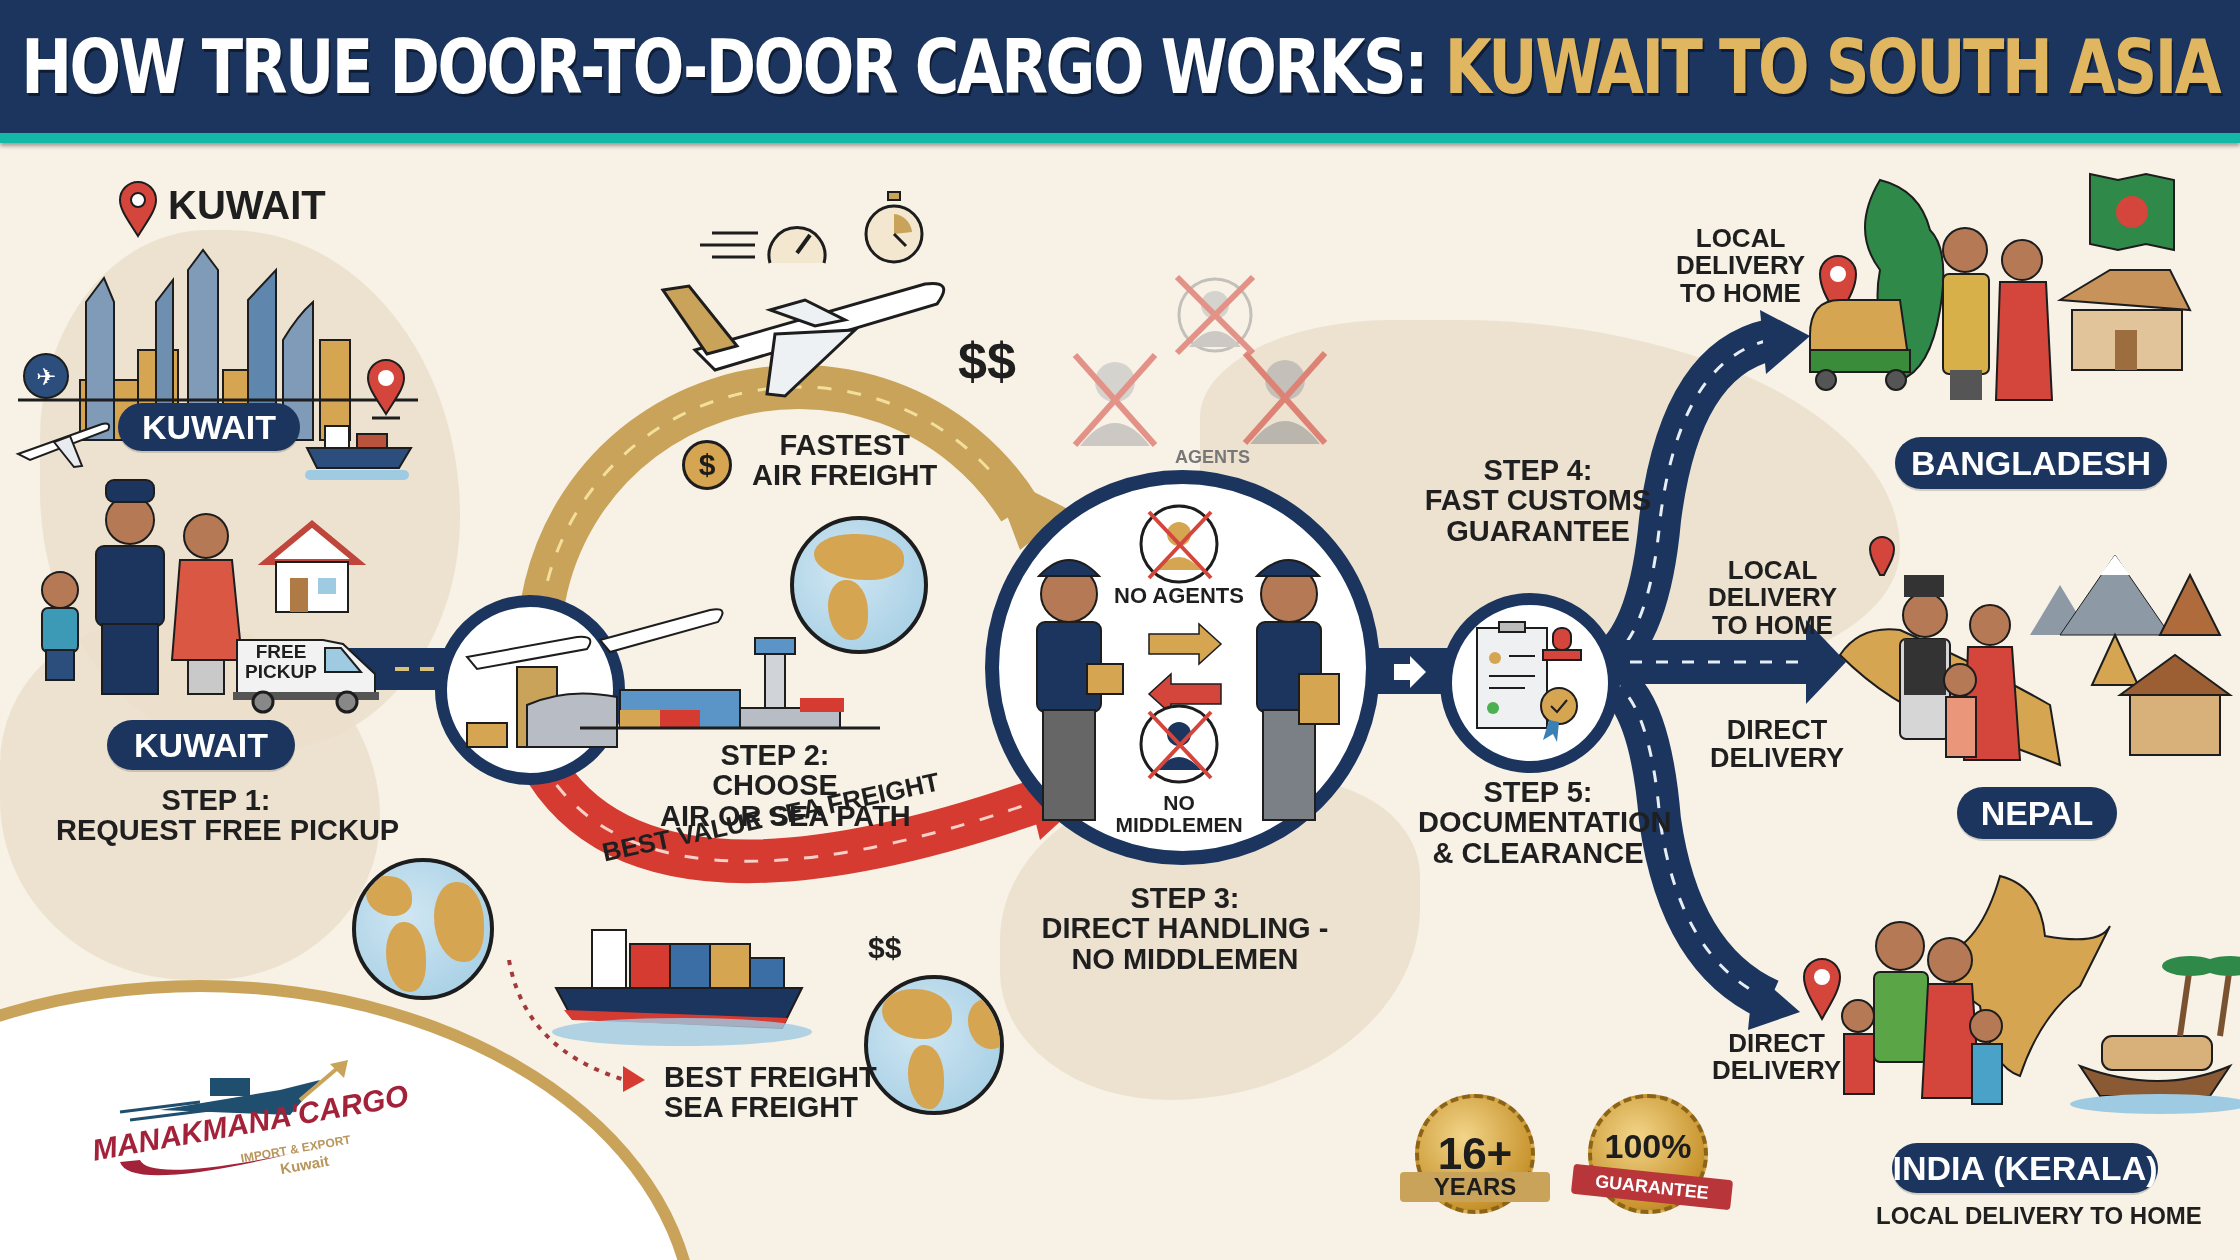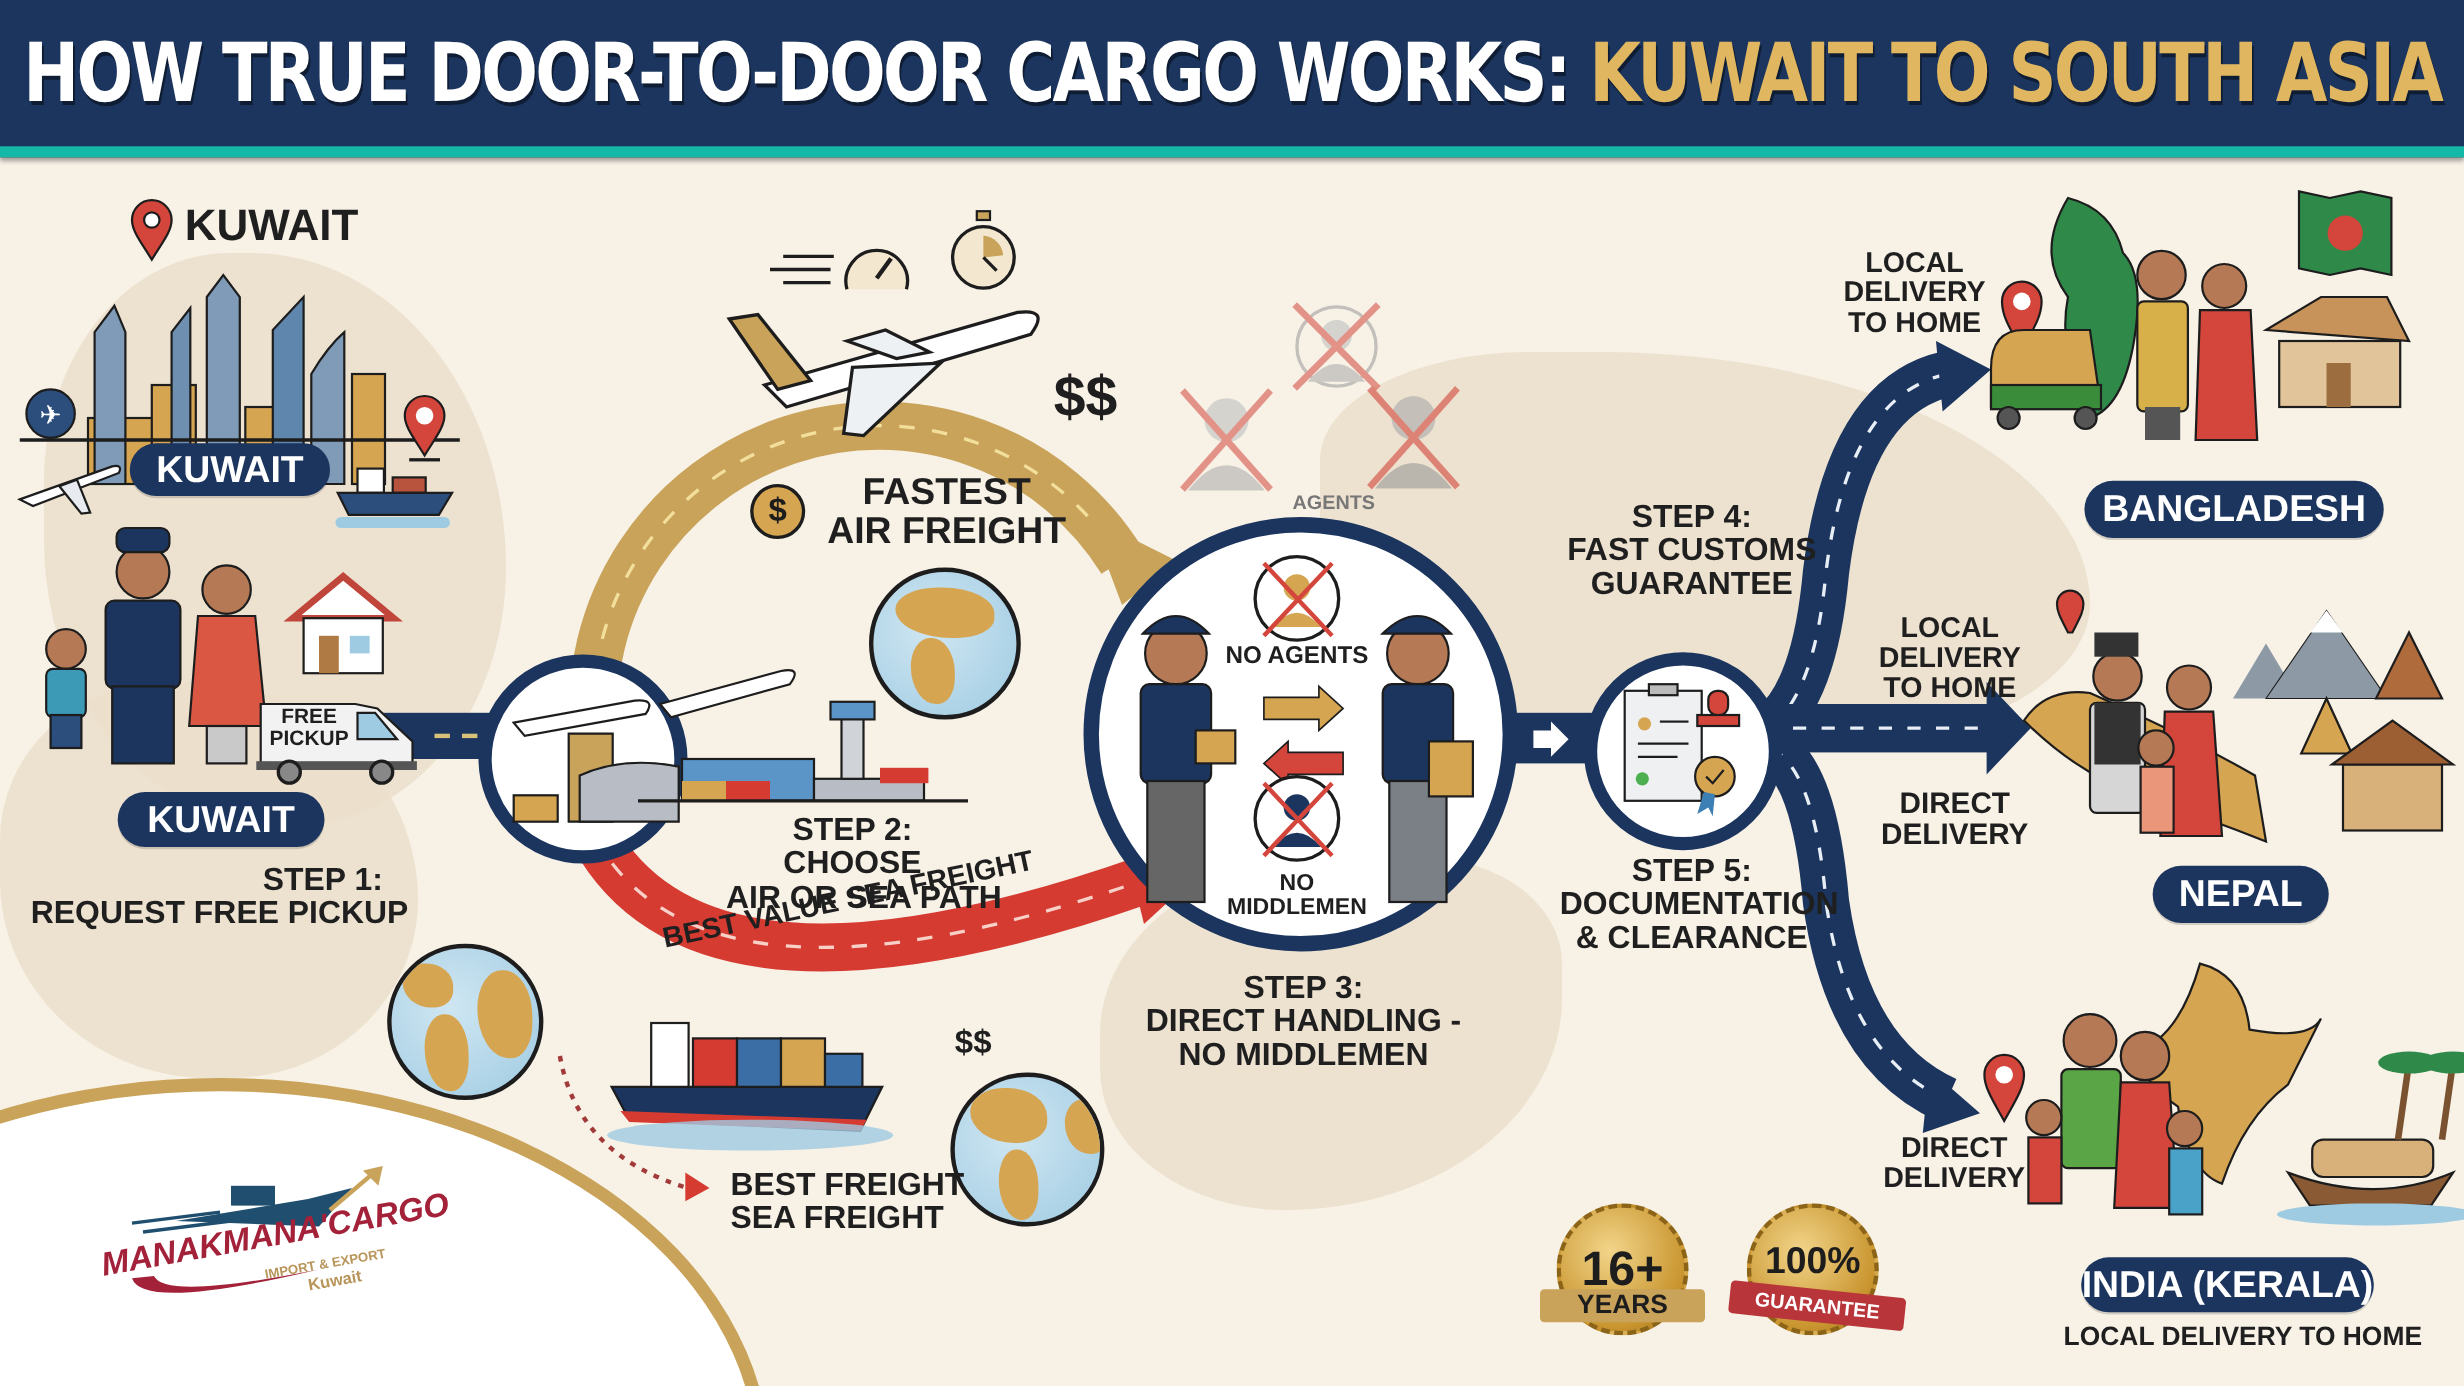--- a/index.html
+++ b/index.html
@@ -150,21 +150,21 @@
     <circle cx="114" cy="70" r="10" fill="#888" stroke="#1d1d1d" stroke-width="3"></circle>
   </svg>
   <div class="label" style="left:10px;top:10px;width:76px;font-size:19px;">
     <div>FREE</div>
     <div>PICKUP</div>
   </div>
 </div>
 
 <div class="pill" style="left:107px;top:720px;width:188px;height:50px;font-size:34px;line-height:50px;">KUWAIT</div>
 
-<div class="label step-label" style="left:28px;top:785px;width:320px;text-align:right;">
+<div class="label step-label" style="left:56px;top:785px;width:320px;">
   <div>STEP 1:</div>
   <div>REQUEST FREE PICKUP</div>
 </div>
 
 <svg width="600" height="560" style="left:500px;top:340px;">
   <path d="M40 330 A260 260 0 0 1 520 170" fill="none" stroke="#c9a35a" stroke-width="44"></path>
   <path d="M40 330 A260 260 0 0 1 520 170" fill="none" stroke="#f3df9c" stroke-width="3" stroke-dasharray="14 16"></path>
   <polygon points="490,130 570,170 520,210" fill="#c9a35a"></polygon>
 </svg>
 
@@ -193,21 +193,21 @@
   <path d="M40 80 L270 14 Q300 10 282 34 L60 100 Z" fill="#ffffff" stroke="#1d1d1d" stroke-width="3"></path>
   <polygon points="8,20 34,16 82,76 52,84" fill="#c9a35a" stroke="#1d1d1d" stroke-width="3"></polygon>
   <polygon points="120,64 200,60 130,126 112,124" fill="#eef1f4" stroke="#1d1d1d" stroke-width="3"></polygon>
   <polygon points="115,40 150,30 190,50 160,56" fill="#eef1f4" stroke="#1d1d1d" stroke-width="3"></polygon>
 </svg>
 <div class="label" style="left:958px;top:334px;font-size:52px;">$$</div>
 
 <div class="abs" style="left:652px;top:438px;width:150px;height:60px;">
   <div class="abs" style="left:30px;top:2px;width:50px;height:50px;border-radius:50%;background:#d6a552;border:3px solid #1d1d1d;text-align:center;font-size:30px;font-weight:700;line-height:44px;">$</div>
 </div>
-<div class="label" style="left:752px;top:430px;font-size:34px;text-align:center;">
+<div class="label" style="left:752px;top:430px;font-size:29px;text-align:center;">
   <div>FASTEST</div>
   <div>AIR FREIGHT</div>
 </div>
 
 <div class="globe" style="left:790px;top:516px;width:138px;height:138px;">
   <div class="cont" style="left:20px;top:14px;width:90px;height:46px;"></div>
   <div class="cont" style="left:34px;top:60px;width:40px;height:60px;"></div>
 </div>
 
 <div class="circle" style="left:435px;top:595px;width:190px;height:190px;">

